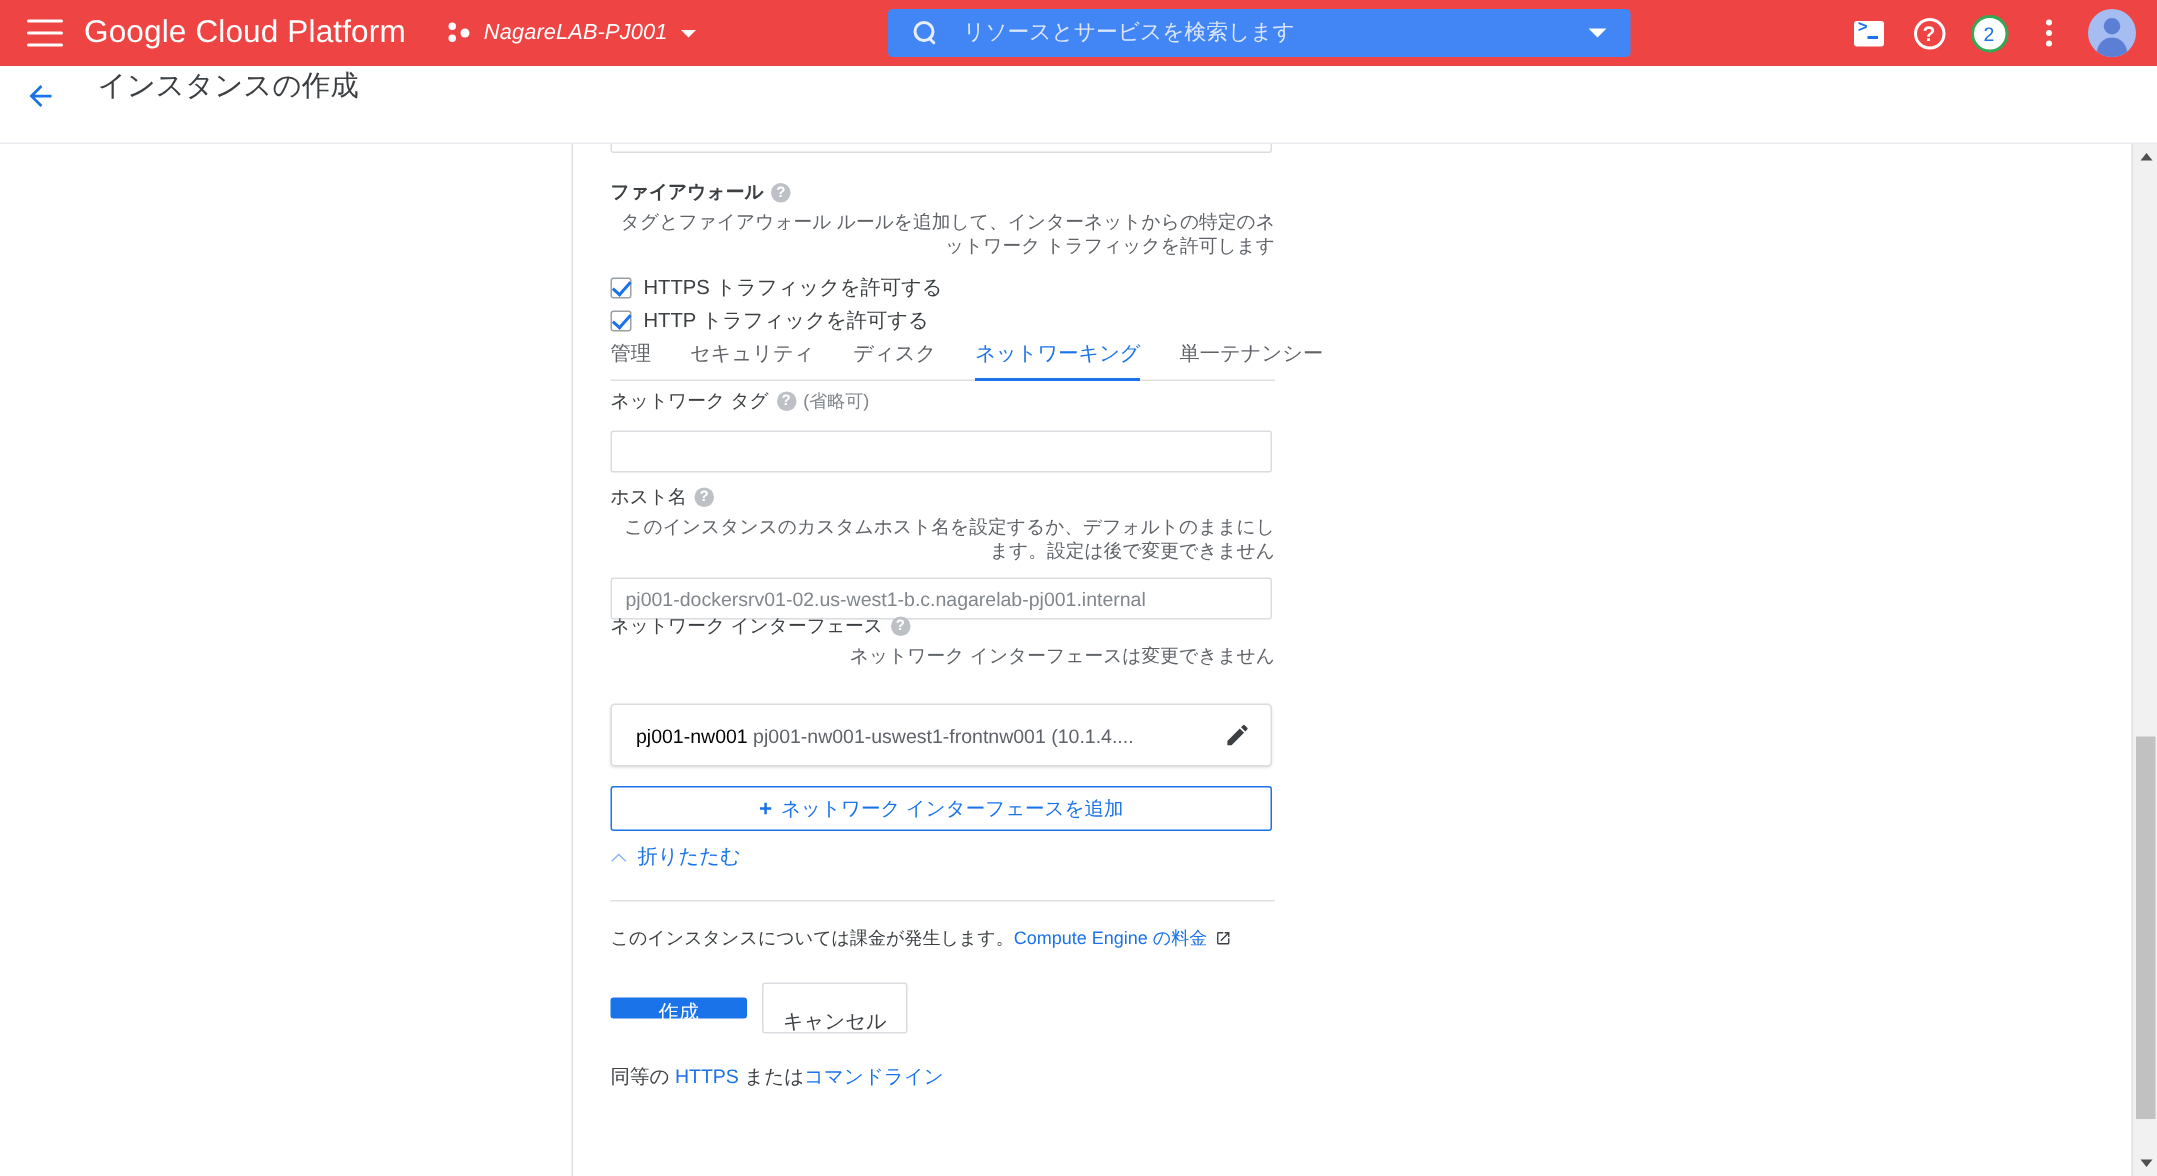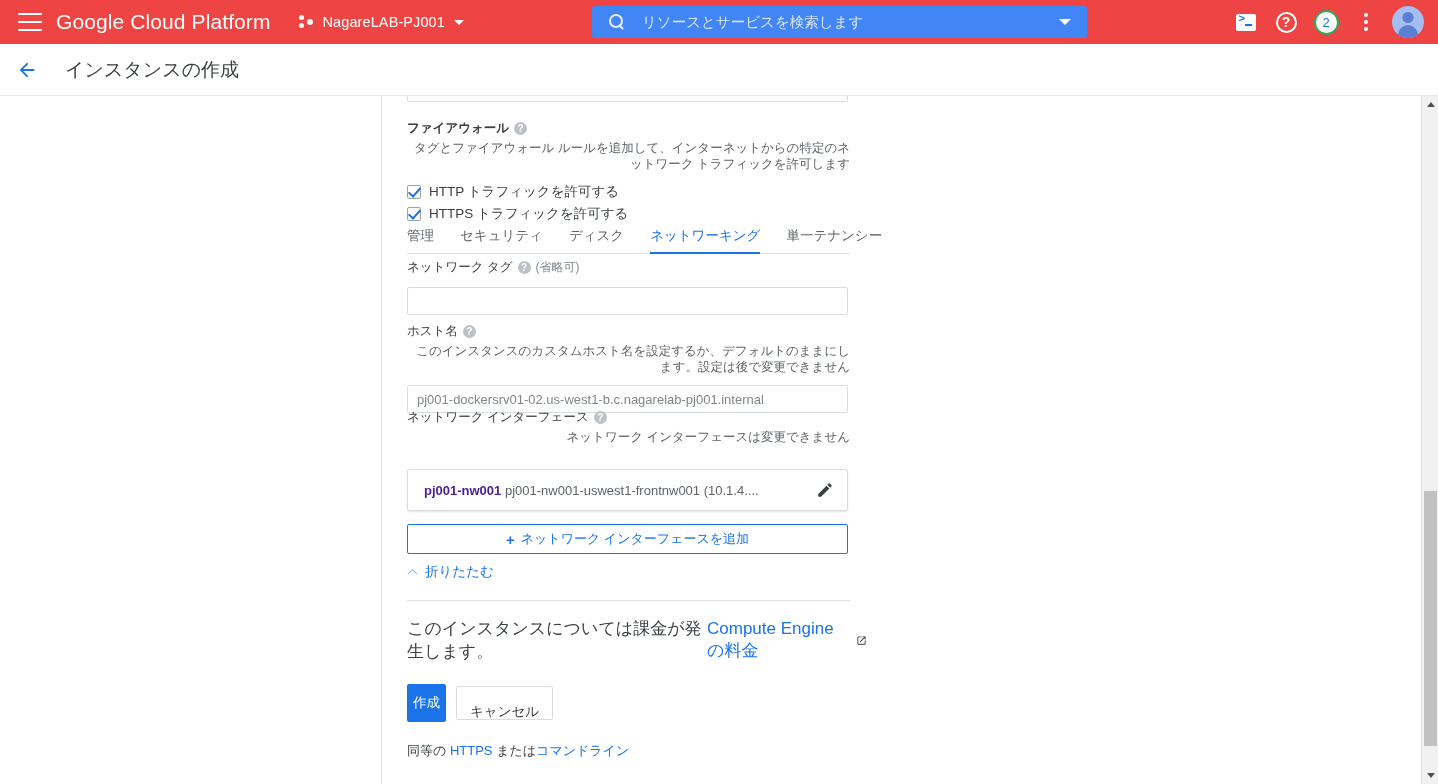--- a/index.html
+++ b/index.html
@@ -35,20 +35,21 @@
     white-space: nowrap;
     font-weight: 400;
   }
   .project-chip {
     display: flex; align-items: center;
     margin-left: 22px;
     padding: 3px 6px;
     border-radius: 3px;
     cursor: pointer;
     white-space: nowrap;
+    font-style: italic;
   }
   .proj-icon { width: 16px; height: 14px; position: relative; margin-right: 8px; }
   .proj-icon i { position: absolute; background: #fff; border-radius: 50%; display:block; }
   .proj-icon i:nth-child(1) { width: 5px; height: 5px; left: 0; top: 0px; }
   .proj-icon i:nth-child(2) { width: 5px; height: 5px; left: 0; top: 8px; }
   .proj-icon i:nth-child(3) { width: 6px; height: 6px; left: 8px; top: 4px; }
   .project-name { color: #fff; font-size: 14.5px; font-weight: 500; letter-spacing: .1px; }
   .caret-down {
     width: 0; height: 0; margin-left: 9px;
     border-left: 5px solid transparent;
@@ -142,21 +143,21 @@
     content: ""; position: absolute; left: 50%; top: 19px;
     transform: translateX(-50%);
     width: 20px; height: 16px; border-radius: 10px 10px 0 0; background: #5b7fd4;
   }
 
   
   .titlebar {
     position: absolute; top: 44px; left: 0;
     width: 1438px; height: 52px;
     background: #ffffff;
-    display: flex; align-items: center;
+    display: flex; align-items: flex-start;
     border-bottom: 1px solid #e8eaed;
     z-index: 15;
   }
   .back-arrow {
     width: 40px; height: 40px; margin-left: 7px;
     display: flex; align-items: center; justify-content: center;
     border-radius: 50%; cursor: pointer;
   }
   .back-arrow svg { display: block; }
   .page-title {
@@ -261,21 +262,21 @@
   
   .nic-card {
     width: 441px; height: 42px;
     border: 1px solid #dadce0; border-radius: 3px;
     background: #fff;
     box-shadow: 0 1px 2px rgba(60,64,67,0.14);
     display: flex; align-items: center; justify-content: space-between;
     padding: 0 13px 0 16px; cursor: pointer;
   }
   .nic-text { font-size: 13px; white-space: nowrap; overflow: hidden; }
-  .nic-name { color: #4c1d95; font-weight: 700; }
+  .nic-name { color: #000000; font-weight: 400; }
   .nic-sub { color: #5f6368; font-weight: 400; margin-top: 12px; }
   .pencil { width: 18px; height: 18px; flex: none; cursor: pointer; }
 
   
   .add-btn {
     width: 441px; height: 30px;
     border: 1px solid #1a73e8; border-radius: 2px;
     background: #fff; color: #1a73e8;
     font-size: 13px;
     display: flex; align-items: center; justify-content: center; gap: 6px;
@@ -286,27 +287,27 @@
 
   
   .collapse-link {
     display: inline-flex; align-items: center; gap: 7px;
     color: #1a73e8; font-size: 13.5px; cursor: pointer;
   }
   .chev-up { width: 11px; height: 9px; flex: none; }
 
   .hrule { width: 443px; height: 1px; background: #e0e0e0; }
 
-  .billing-line { font-size: 17px; color: #3c4043; display: flex; align-items: center; }
+  .billing-line { font-size: 12px; color: #3c4043; display: flex; align-items: center; }
   .blue-link { color: #1a73e8; cursor: pointer; text-decoration: none; }
   .ext-icon { width: 11px; height: 11px; margin-left: 5px; flex: none; }
 
   .btn-row { display: flex; align-items: center; gap: 10px; }
   .btn-primary {
-    height: 38px; padding: 0 5px;
+    height: 14px; padding: 0 31px;
     background: #1a73e8; color: #fff; border: 1px solid #1a73e8;
     border-radius: 2px; font-size: 13.5px; cursor: pointer;
     font-family: "Liberation Sans", "DejaVu Sans", sans-serif;
   }
   .btn-secondary {
     height: 29px; padding: 16px 13px;
     background: #fff; color: #3c4043; border: 1px solid #dadce0;
     border-radius: 2px; font-size: 13.5px; cursor: pointer;
     font-family: "Liberation Sans", "DejaVu Sans", sans-serif;
   }
@@ -411,25 +412,25 @@
 
     <div class="form-col" style="top:24px;">
       <div class="sec-label">
         <span>ファイアウォール</span>
         <span class="help-dot">?</span>
       </div>
       <div class="desc">タグとファイアウォール ルールを追加して、インターネットからの特定のネットワーク トラフィックを許可します</div>
       <div style="height:7px"></div>
       <div class="cbrow">
         <span class="cbox checked"></span>
-        <span class="cblabel">HTTP トラフィックを許可する</span>
+        <span class="cblabel">HTTPS トラフィックを許可する</span>
       </div>
       <div class="cbrow">
         <span class="cbox checked"></span>
-        <span class="cblabel">HTTPS トラフィックを許可する</span>
+        <span class="cblabel">HTTP トラフィックを許可する</span>
       </div>
     </div>
 
     <div class="form-col" style="top:128px;">
       <div class="tabs">
         <div class="tab">管理</div>
         <div class="tab">セキュリティ</div>
         <div class="tab">ディスク</div>
         <div class="tab active">ネットワーキング</div>
         <div class="tab">単一テナンシー</div>

